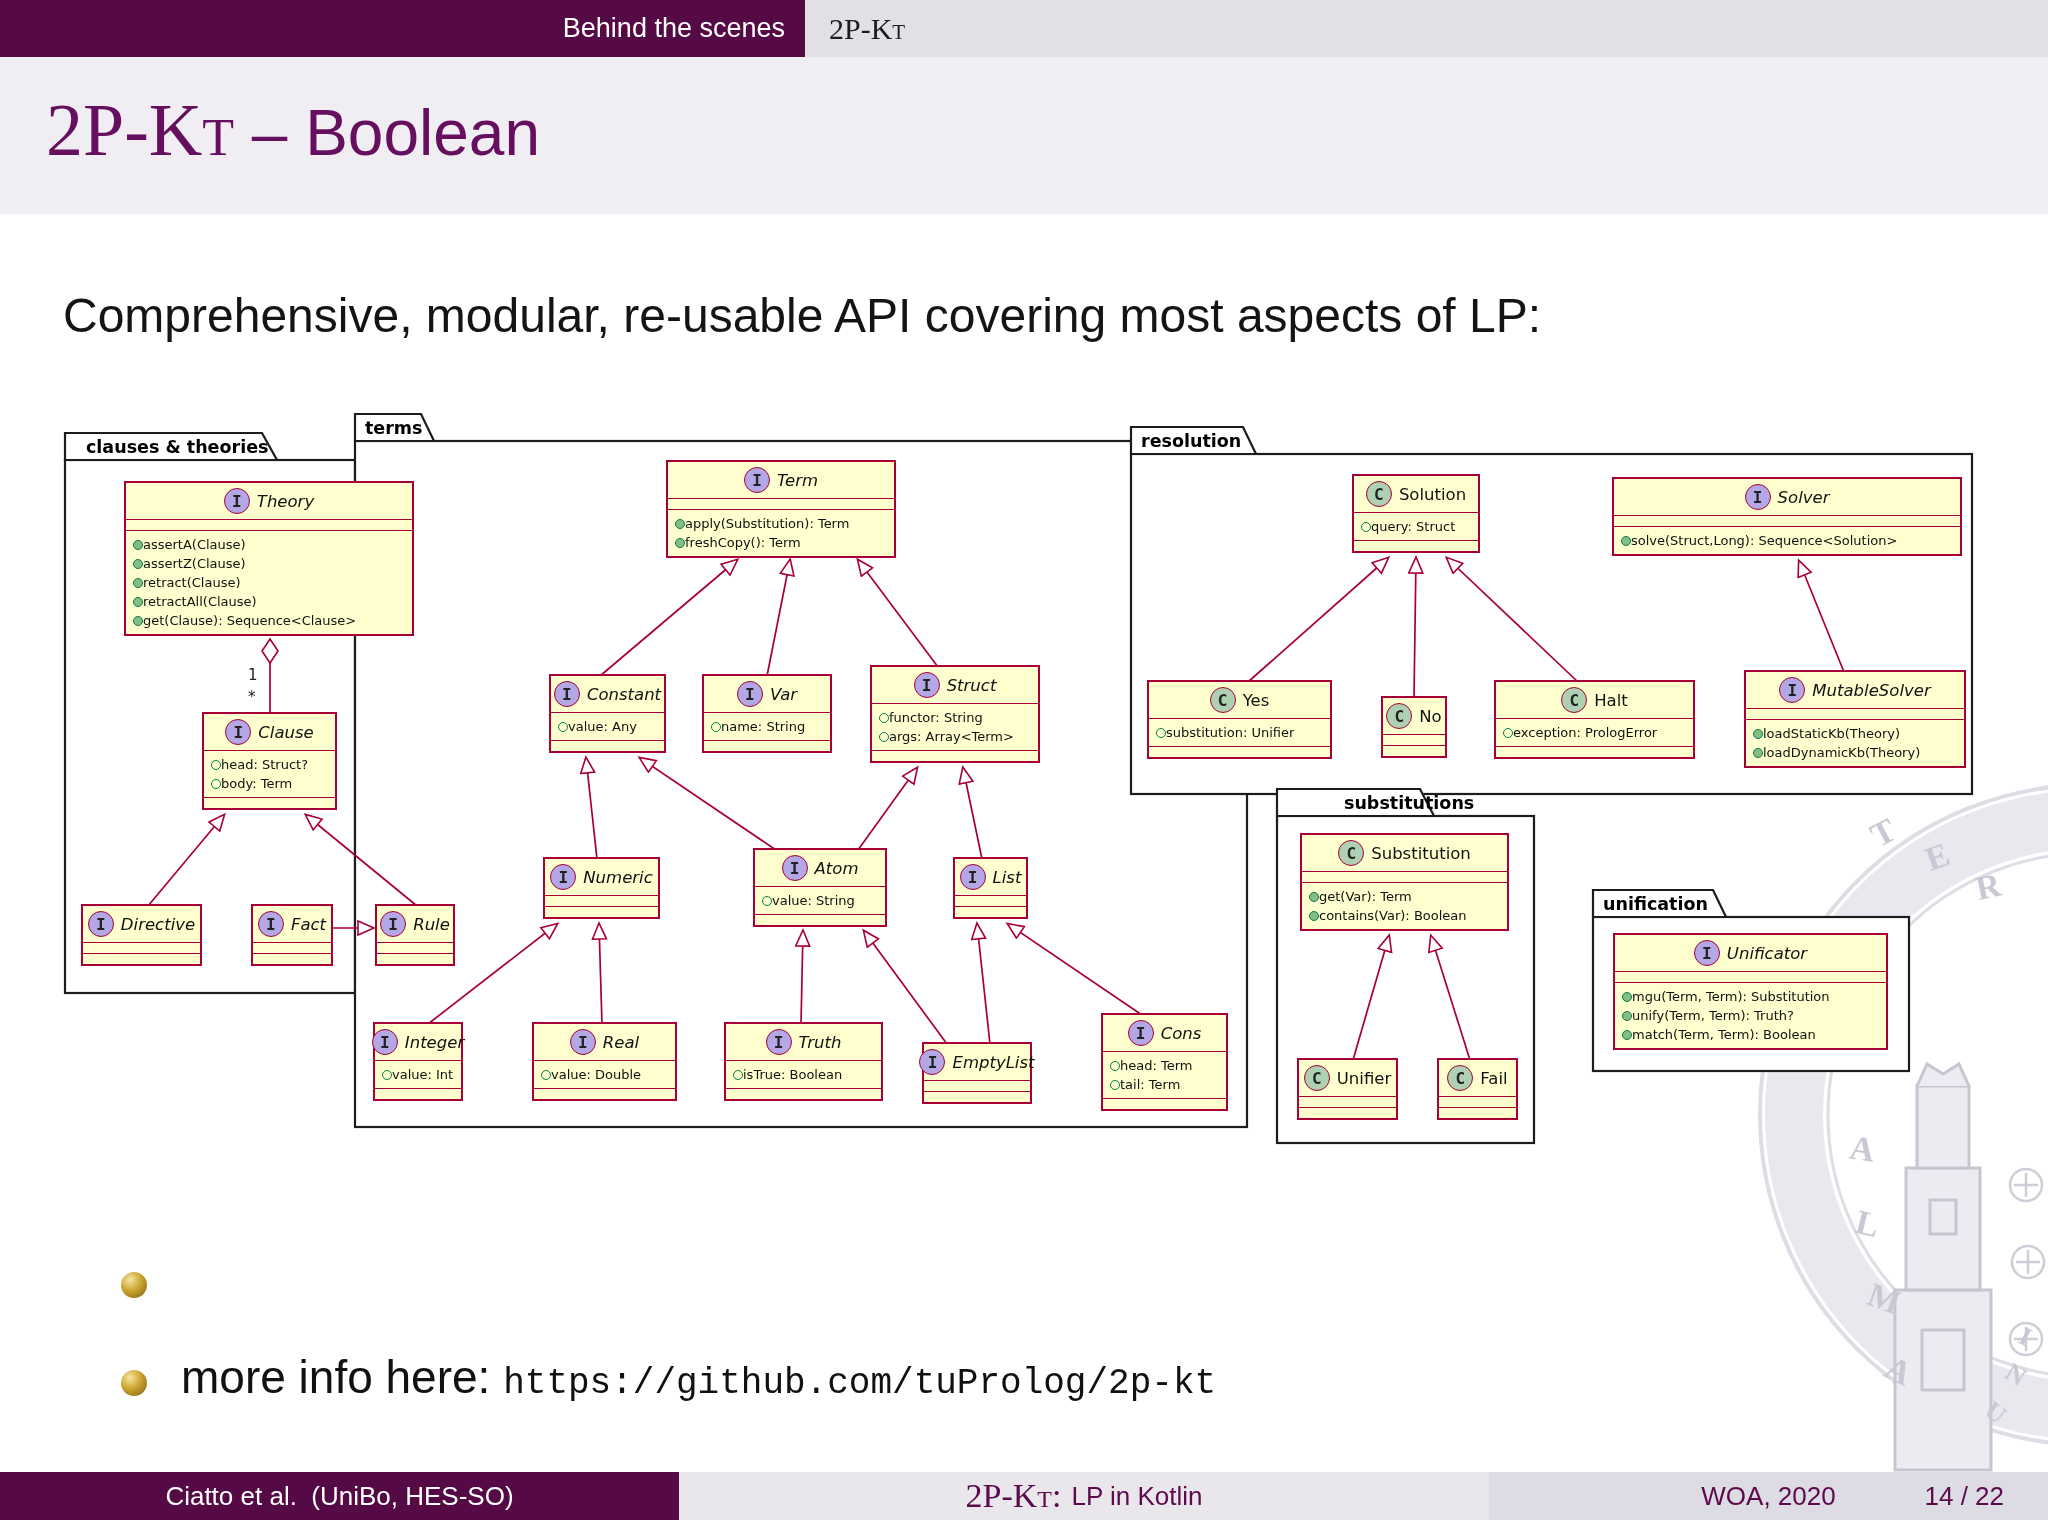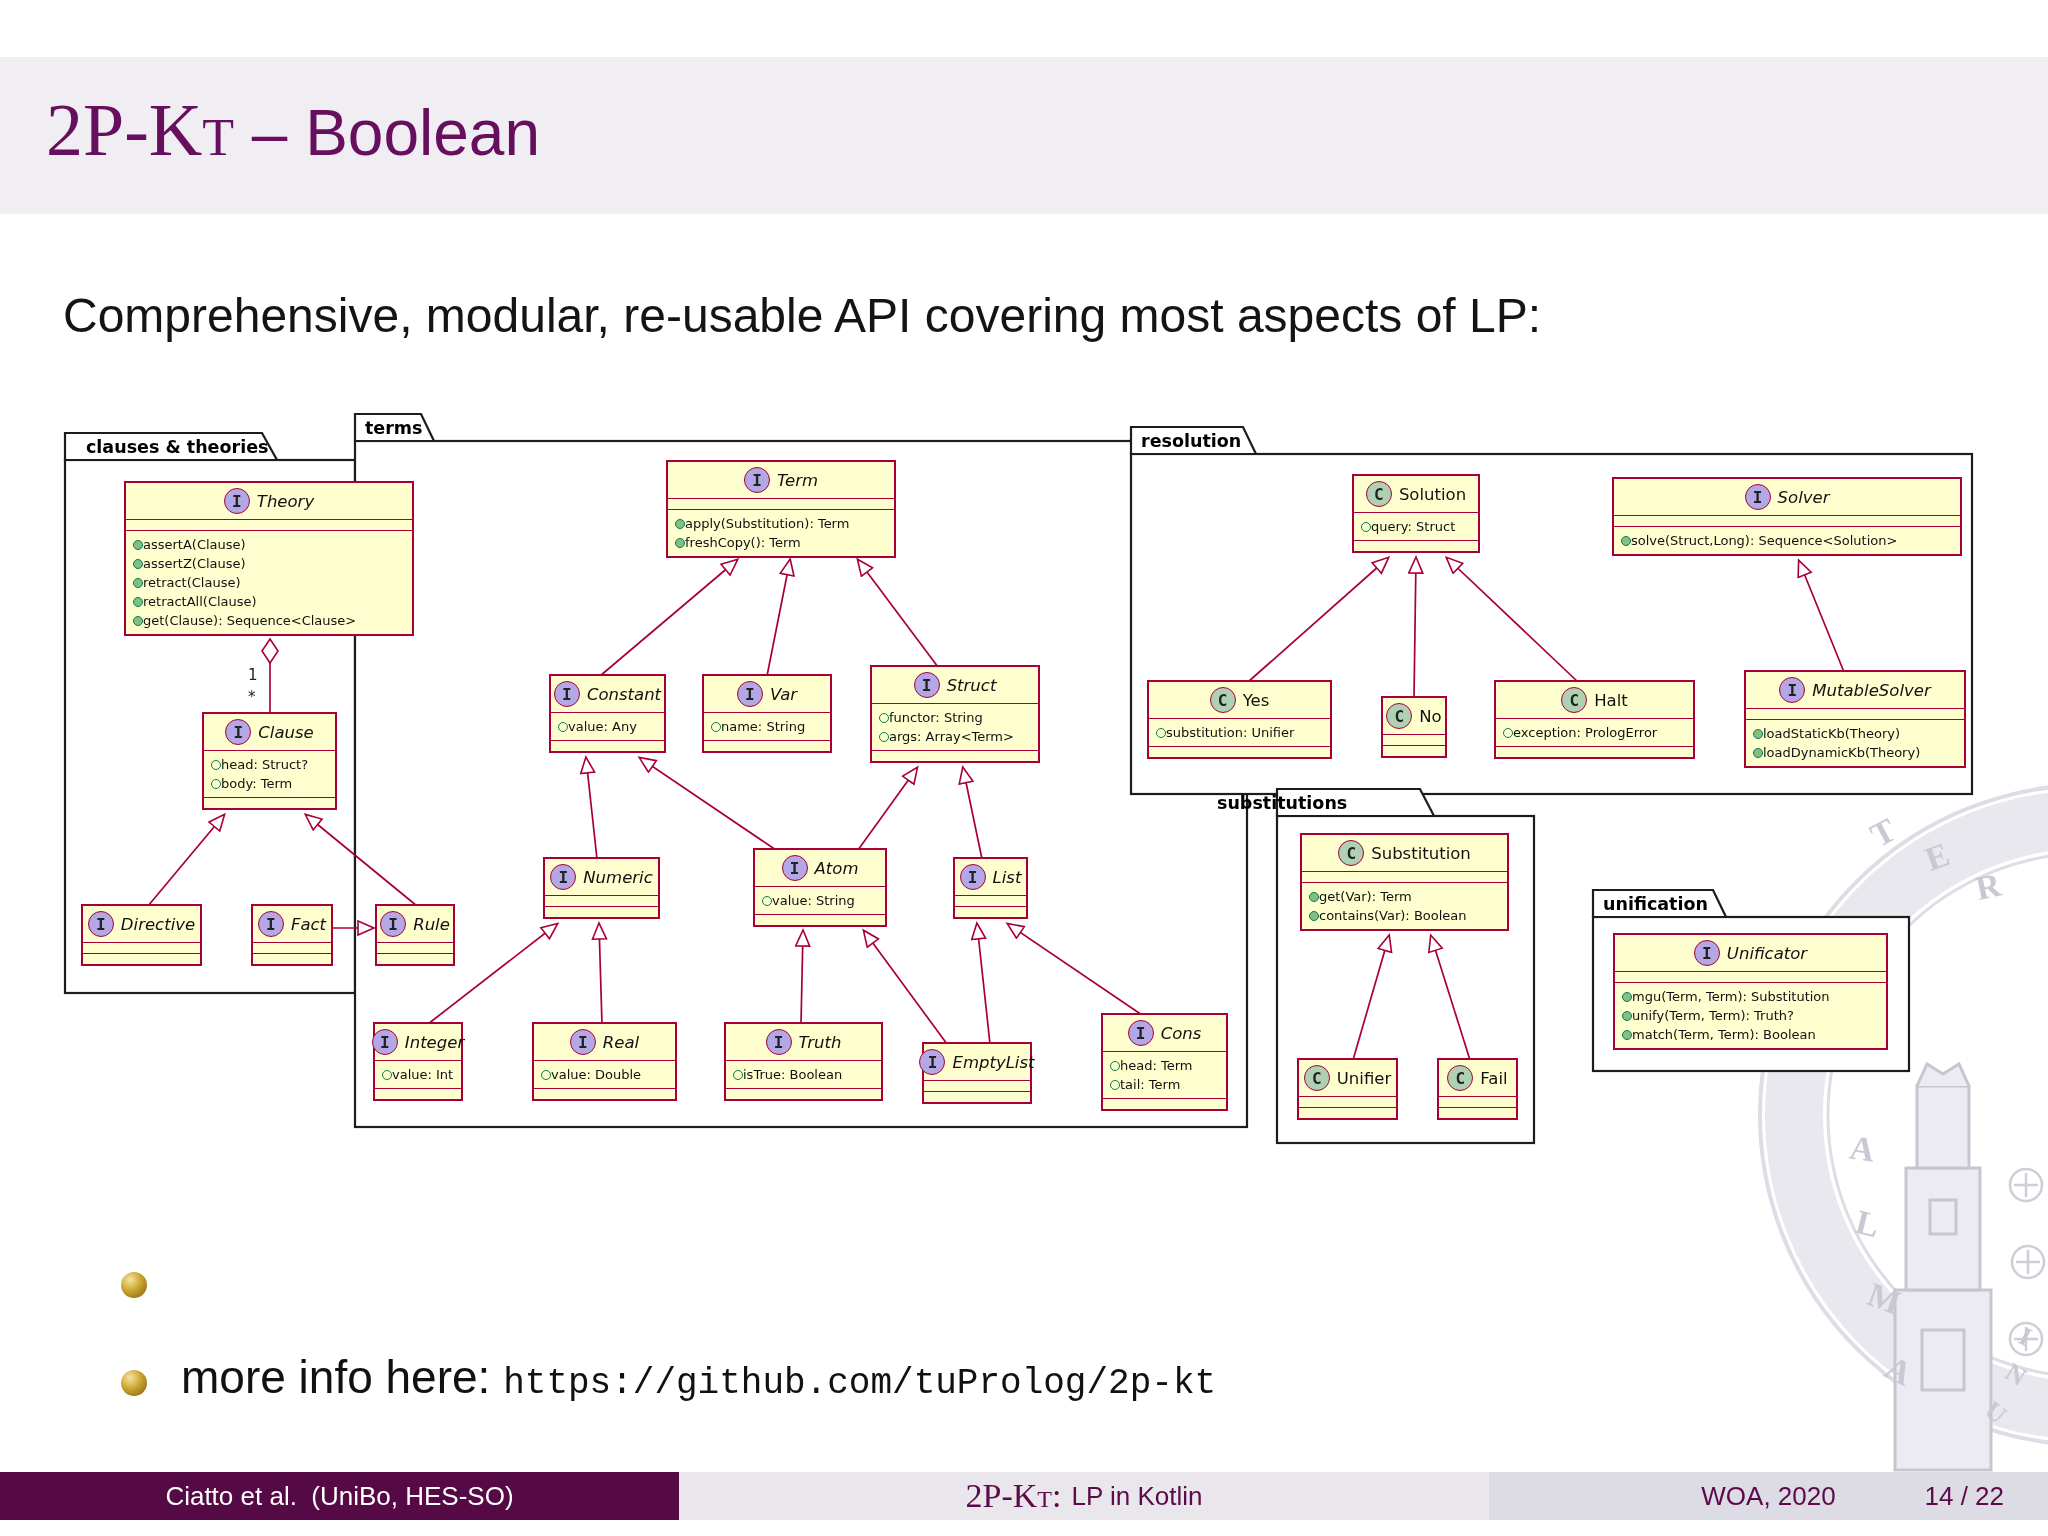--- a/index.html
+++ b/index.html
@@ -68,20 +68,24 @@
   .f-mid .product{font-family:"Liberation Serif",serif;font-variant:small-caps;font-size:34px;}
   .f-right{width:559px;background:#dddbe3;color:#5c0a4c;display:flex;align-items:center;
            justify-content:center;position:relative;}
   .f-page{position:absolute;right:44px;top:0;height:48px;display:flex;align-items:center;}
 </style>
 </head>
 <body>
 
 <div class="slide">
 
+  <div class="topbar">
+    <div class="topbar-left">Behind the scenes</div>
+    <div class="topbar-right">2P-Kt</div>
+  </div>
 
   <div class="titleband"></div>
   <div class="slide-title"><span class="product">2P-Kt</span><span class="rest"> – Boolean</span></div>
 
   <div class="intro">Comprehensive, modular, re-usable API covering most aspects of LP:</div>
 
   <svg class="wm" width="2048" height="1536" viewBox="0 0 2048 1536">
     <g stroke="#dedde5" fill="none">
       <circle cx="2090" cy="1115" r="296" stroke="#e9e8ee" stroke-width="58"></circle>
       <circle cx="2090" cy="1115" r="330" stroke-width="4"></circle>
@@ -164,21 +168,21 @@
 
     <g>
       <line x1="270" y1="663" x2="270" y2="712" stroke="#a80036" stroke-width="1.7"></line>
       <polygon points="270,639 278,651 270,663 262,651" fill="#ffffff" stroke="#a80036" stroke-width="1.6"></polygon>
     </g>
   </svg>
 
   <div class="pkg-label" style="left:86px;top:437px">clauses &amp; theories</div>
   <div class="pkg-label" style="left:365px;top:418px">terms</div>
   <div class="pkg-label" style="left:1141px;top:431px">resolution</div>
-  <div class="pkg-label" style="left:1217px;top:793px">substitutions</div>
+  <div class="pkg-label" style="left:1344px;top:793px">substitutions</div>
   <div class="pkg-label" style="left:1603px;top:894px">unification</div>
 
   <div class="mult" style="left:248px;top:666px">1</div>
   <div class="mult" style="left:248px;top:688px">*</div>
 
   <div class="ubox" style="left:124px;top:481px;width:290px">
     <div class="utitle">
         <span class="uicon i">I</span>
         <span class="uname it">Theory</span>
       </div>

